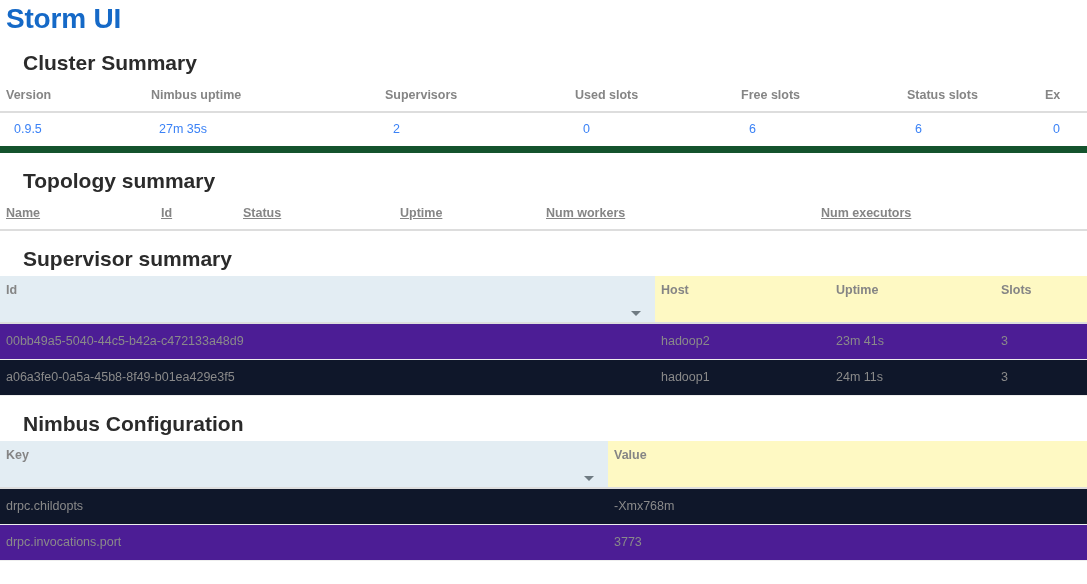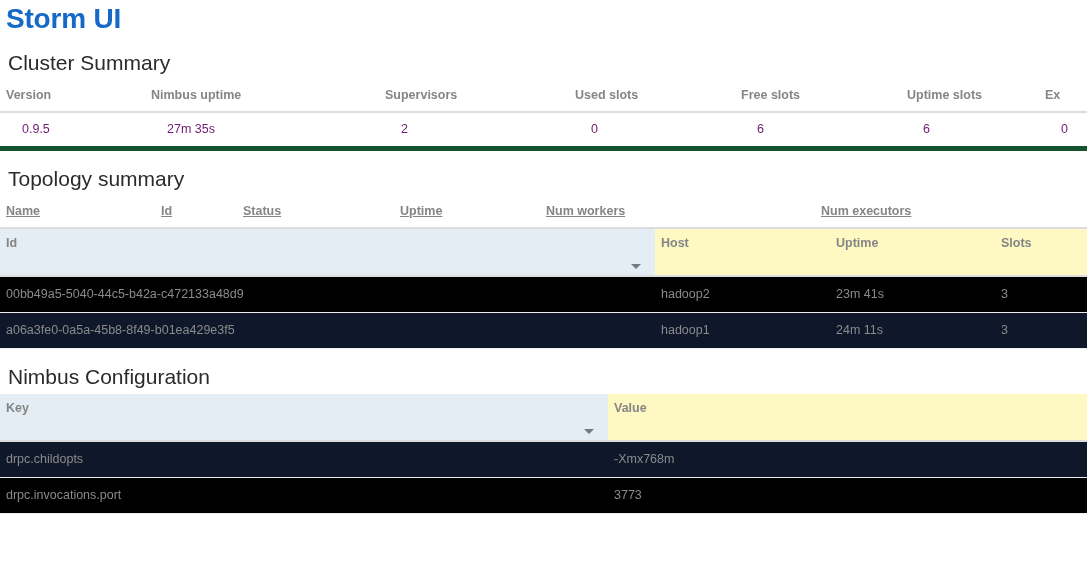--- a/index.html
+++ b/index.html
@@ -27,23 +27,23 @@
     font-size: 28px;
     font-weight: bold;
     color: #1569c7;
     padding: 4px 0 0 6px;
     line-height: 1.1;
     letter-spacing: -0.2px;
   }
   
   .section-heading {
     font-size: 21px;
-    font-weight: normal;
+    font-weight: bold;
     color: #2b2b2b;
-    padding-left: 8px;
+    padding-left: 23px;
     margin: 16px 0 6px 0;
     line-height: 1.1;
   }
 
   
   table.ui-table {
     width: 1087px;
     border-collapse: collapse;
     table-layout: fixed;
     font-size: 12.5px;
@@ -58,23 +58,23 @@
 
   
   .plain th {
     font-weight: bold;
     color: #858585;
     font-size: 12.5px;
     padding: 8px 6px 9px 6px;
     border-bottom: 2px solid #dddddd;
   }
   .plain td {
-    color: #701a75;
-    padding: 9px 6px 10px 22px;
-    border-bottom: 5px solid #14532d;
+    color: #3b82f6;
+    padding: 9px 6px 10px 14px;
+    border-bottom: 7px solid #14532d;
   }
   .plain.empty th { border-bottom: 2px solid #dddddd; text-decoration: underline; }
 
   
   .dt th {
     font-weight: bold;
     color: #858585;
     font-size: 12.5px;
     padding: 7px 6px 6px 6px;
     height: 33px;
@@ -93,21 +93,21 @@
     height: 0;
     border-left: 5px solid transparent;
     border-right: 5px solid transparent;
     border-top: 5px solid #6f7b82;
   }
   .dt td {
     color: #8a8a8a;
     padding: 10px 6px 11px 6px;
     border-bottom: 1px solid #eeeeee;
   }
-  .dt tbody tr.odd td { background: #000000; }
+  .dt tbody tr.odd td { background: #4c1d95; }
   .dt tbody tr.even td { background: #0f172a; }
 </style>
 </head>
 <body>
 
 <div class="page">
 
   <div class="app-title">Storm UI</div>
 
   <div class="section-heading">Cluster Summary</div>
@@ -121,21 +121,21 @@
         <col style="width:138px">
         <col style="width:48px">
     </colgroup>
     <thead>
       <tr>
         <th>Version</th>
         <th>Nimbus uptime</th>
         <th>Supervisors</th>
         <th>Used slots</th>
         <th>Free slots</th>
-        <th>Uptime slots</th>
+        <th>Status slots</th>
         <th>Ex</th>
       </tr>
     </thead>
     <tbody>
       <tr class="odd">
         <td>0.9.5</td>
         <td>27m 35s</td>
         <td>2</td>
         <td>0</td>
         <td>6</td>
@@ -161,20 +161,21 @@
         <th>Id</th>
         <th>Status</th>
         <th>Uptime</th>
         <th>Num workers</th>
         <th>Num executors</th>
       </tr>
     </thead>
     <tbody></tbody>
   </table>
 
+  <div class="section-heading">Supervisor summary</div>
   <table class="ui-table dt">
     <colgroup>
       <col style="width:655px">
         <col style="width:175px">
         <col style="width:165px">
         <col style="width:92px">
     </colgroup>
     <thead>
       <tr>
         <th class="sorted">

